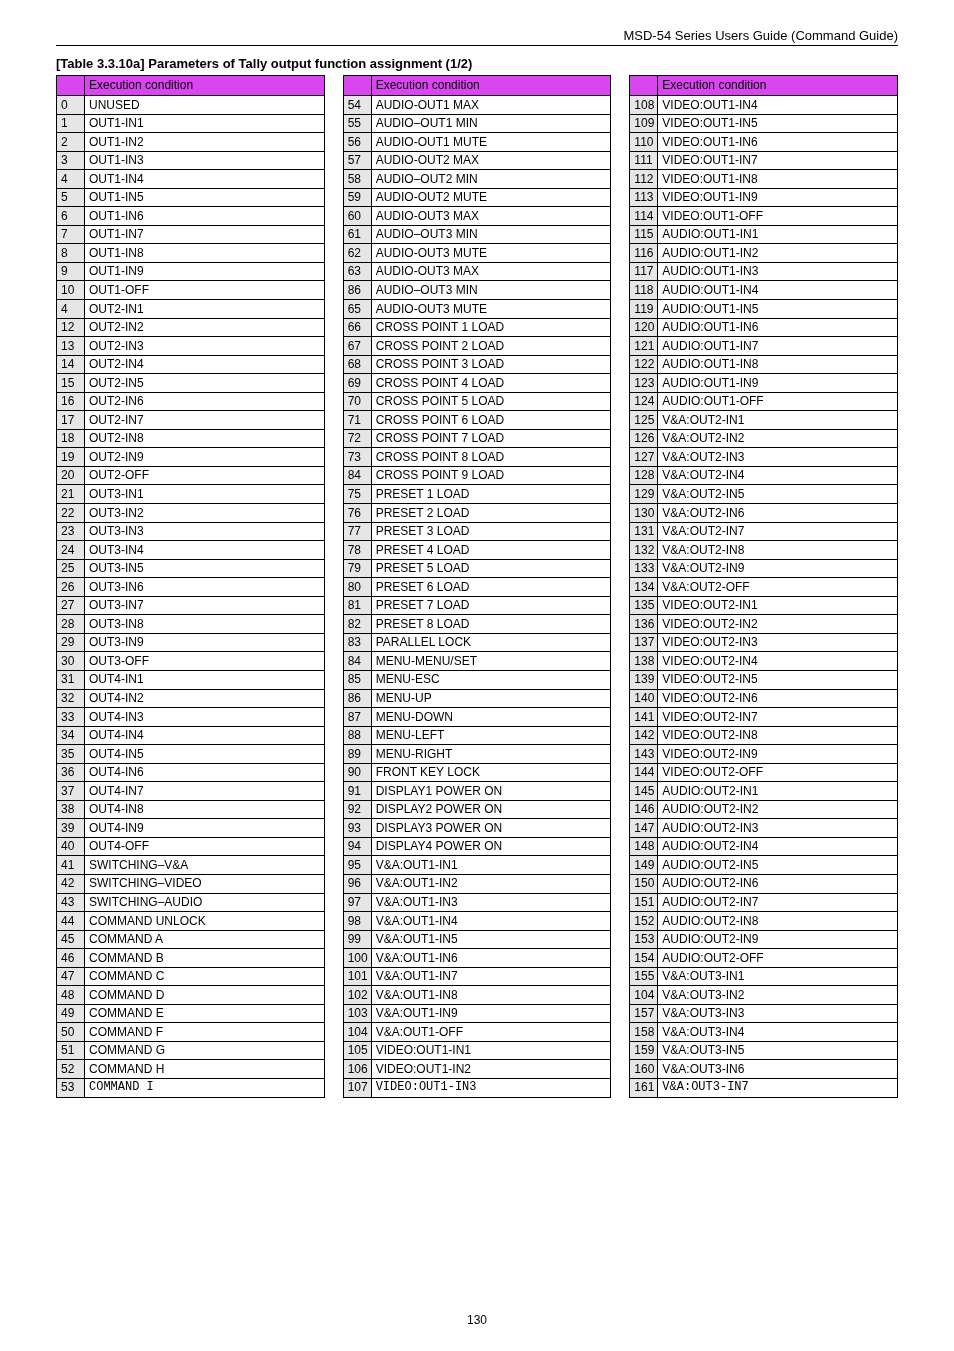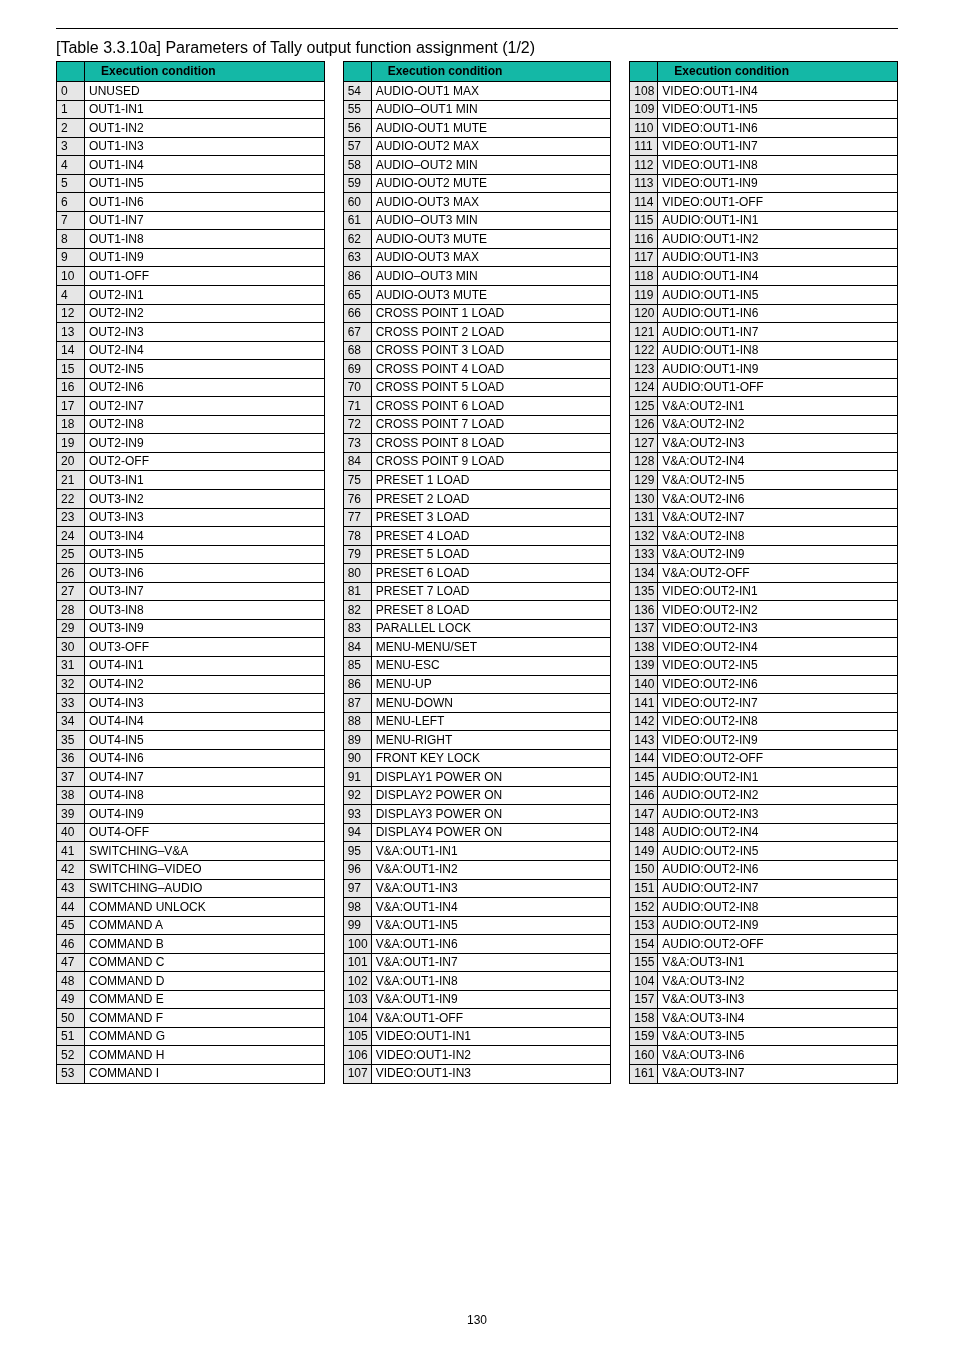--- a/index.html
+++ b/index.html
@@ -21,79 +21,81 @@
     text-align: right;
     font-size: 13px;
     margin-bottom: 2px;
   }
   .header-rule {
     border: none;
     border-top: 1px solid #000;
     margin: 0 0 10px 0;
   }
   .table-title {
-    font-weight: normal;
-    font-size: 16px;
+    font-weight: bold;
+    font-size: 13px;
     margin-bottom: 4px;
   }
   .columns {
     display: flex;
     gap: 18px;
     align-items: flex-start;
   }
   .col {
     flex: 1;
   }
   table {
     border-collapse: collapse;
     width: 100%;
     table-layout: fixed;
   }
   table, th, td {
     border: 1px solid #000;
   }
   col.idx { width: 28px; }
   th {
-    background: #14b8a6;
-    font-weight: bold;
+    background: #d946ef;
+    font-weight: normal;
     text-align: left;
-    padding: 2px 16px;
+    padding: 2px 4px;
     font-size: 12px;
     line-height: 1.25;
   }
   td {
     padding: 0.5px 4px;
     font-size: 12px;
     line-height: 1.38;
     white-space: nowrap;
     overflow: hidden;
   }
   td.idx {
     background: #e6e6e6;
     text-align: left;
   }
   .dash-right td.cond {
     border-bottom: 1px dashed #888;
   }
   .dash-right:last-child td.cond {
     border-bottom: 1px solid #000;
+    font-family: Liberation Mono, monospace;
   }
   .page-number {
     position: absolute;
     bottom: 24px;
     left: 0;
     right: 0;
     text-align: center;
     font-size: 12px;
   }
 </style>
 </head>
 <body>
 
 <div class="page">
+  <div class="header-line">MSD-54 Series Users Guide (Command Guide)</div>
   <hr class="header-rule">
 
   <div class="table-title">[Table 3.3.10a] Parameters of Tally output function assignment (1/2)</div>
 
   <div class="columns">
 
     <div class="col">
       <table>
         <colgroup>
             <col class="idx">

